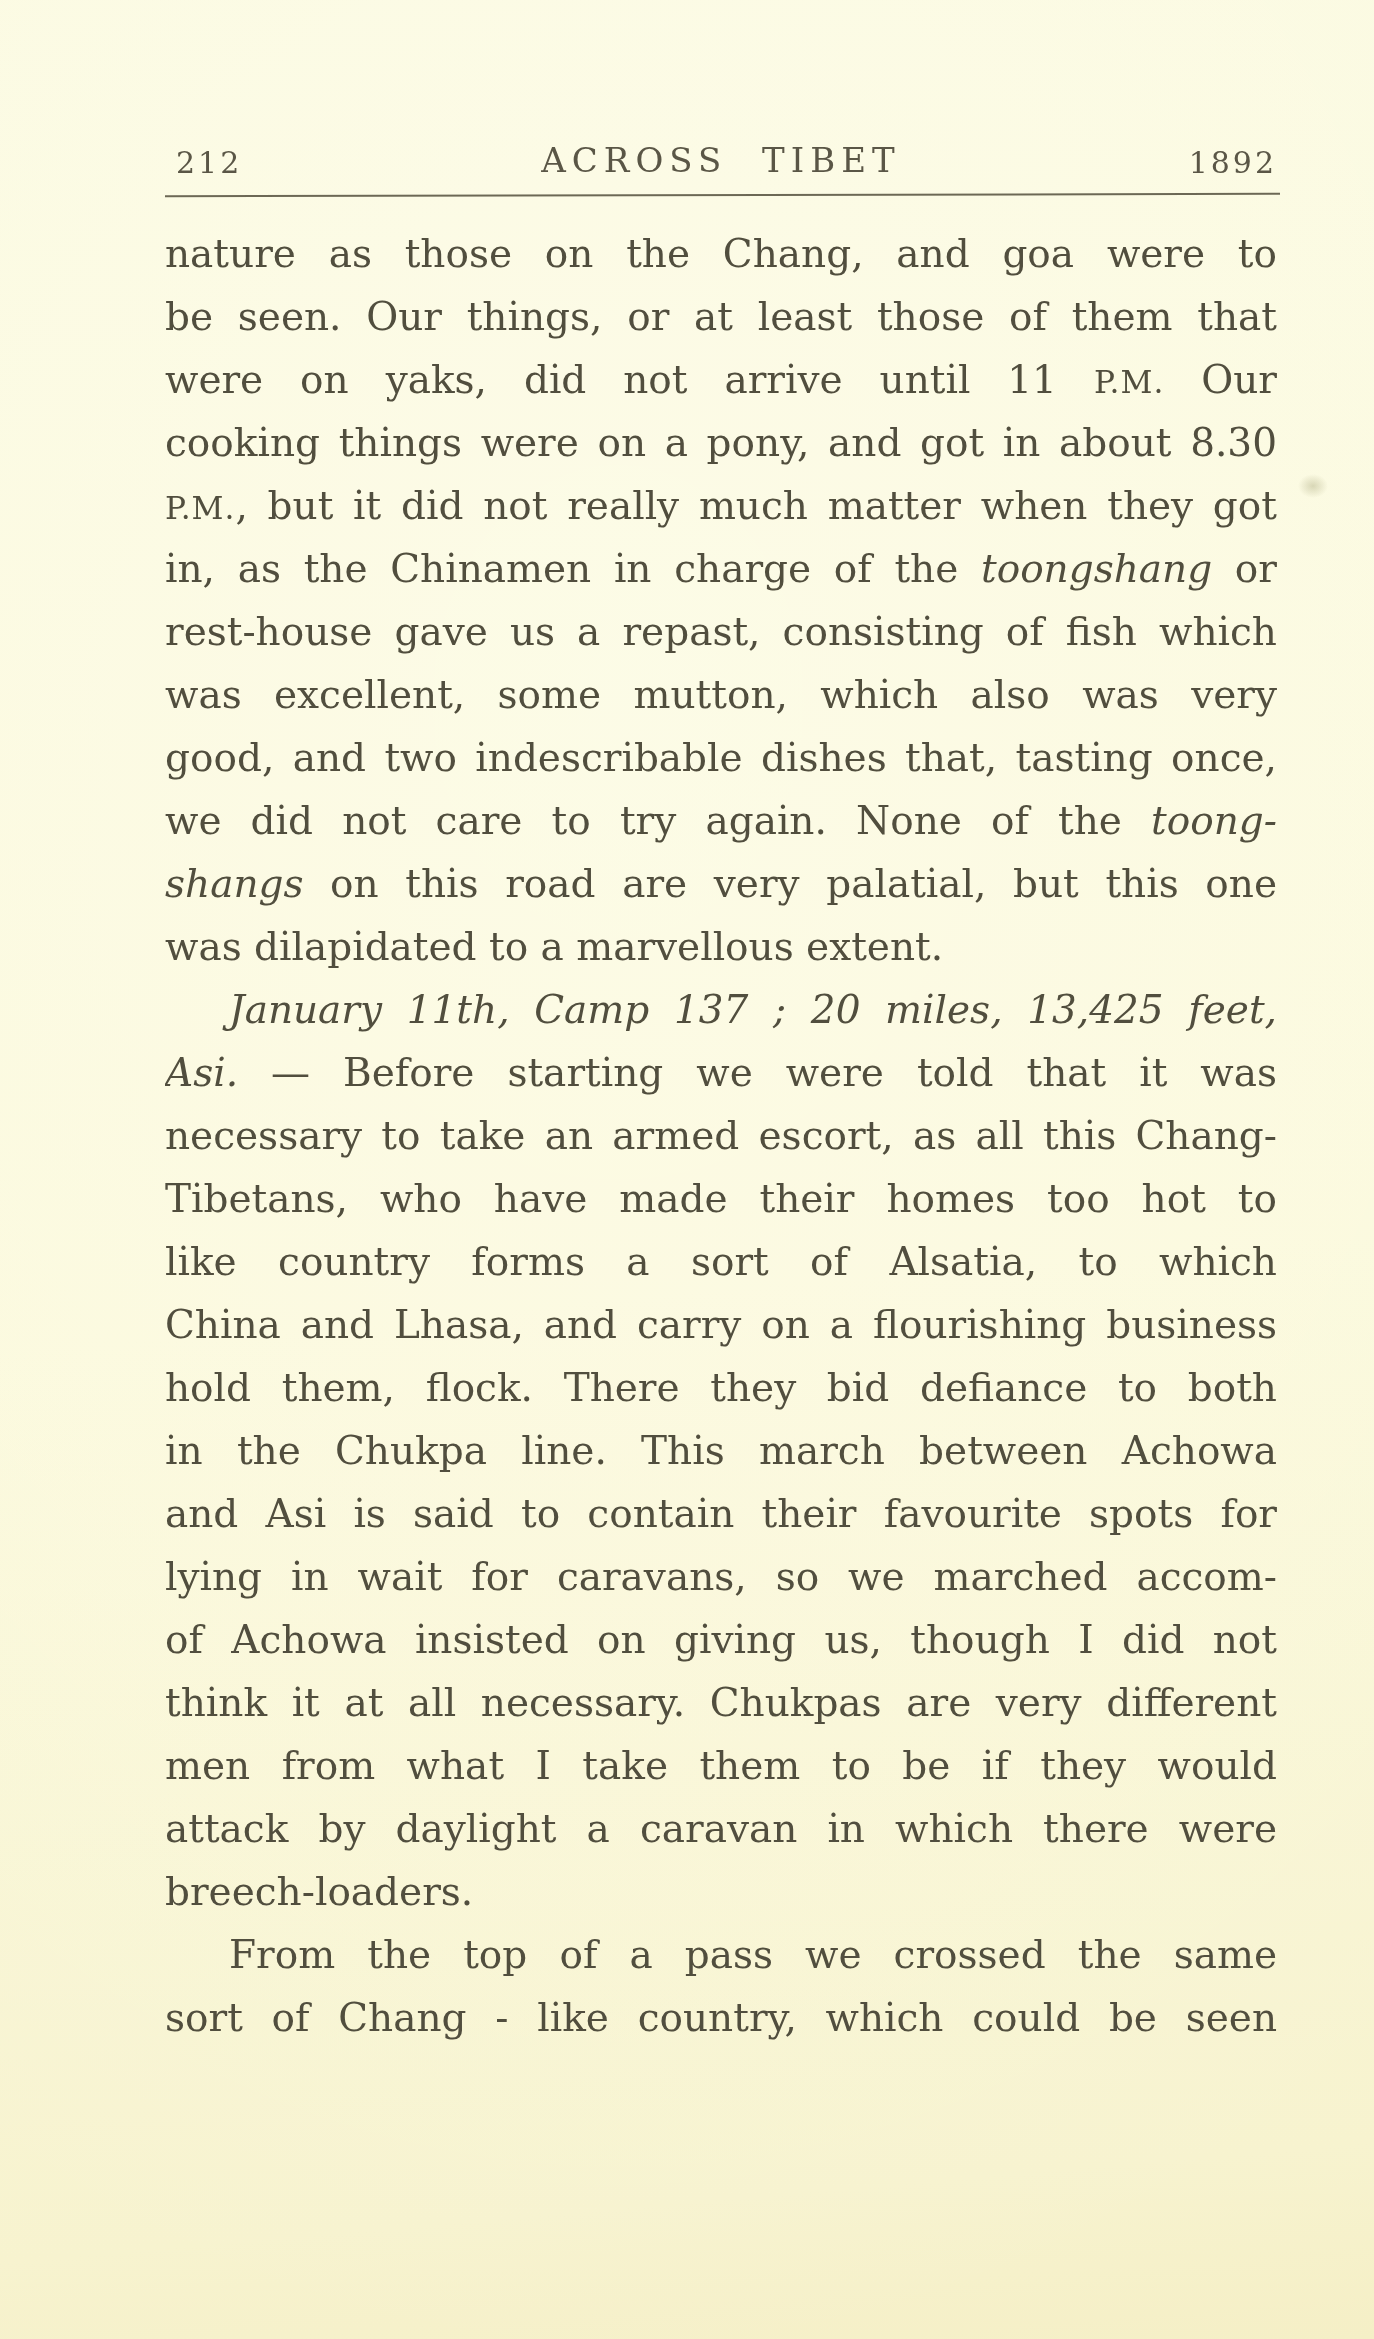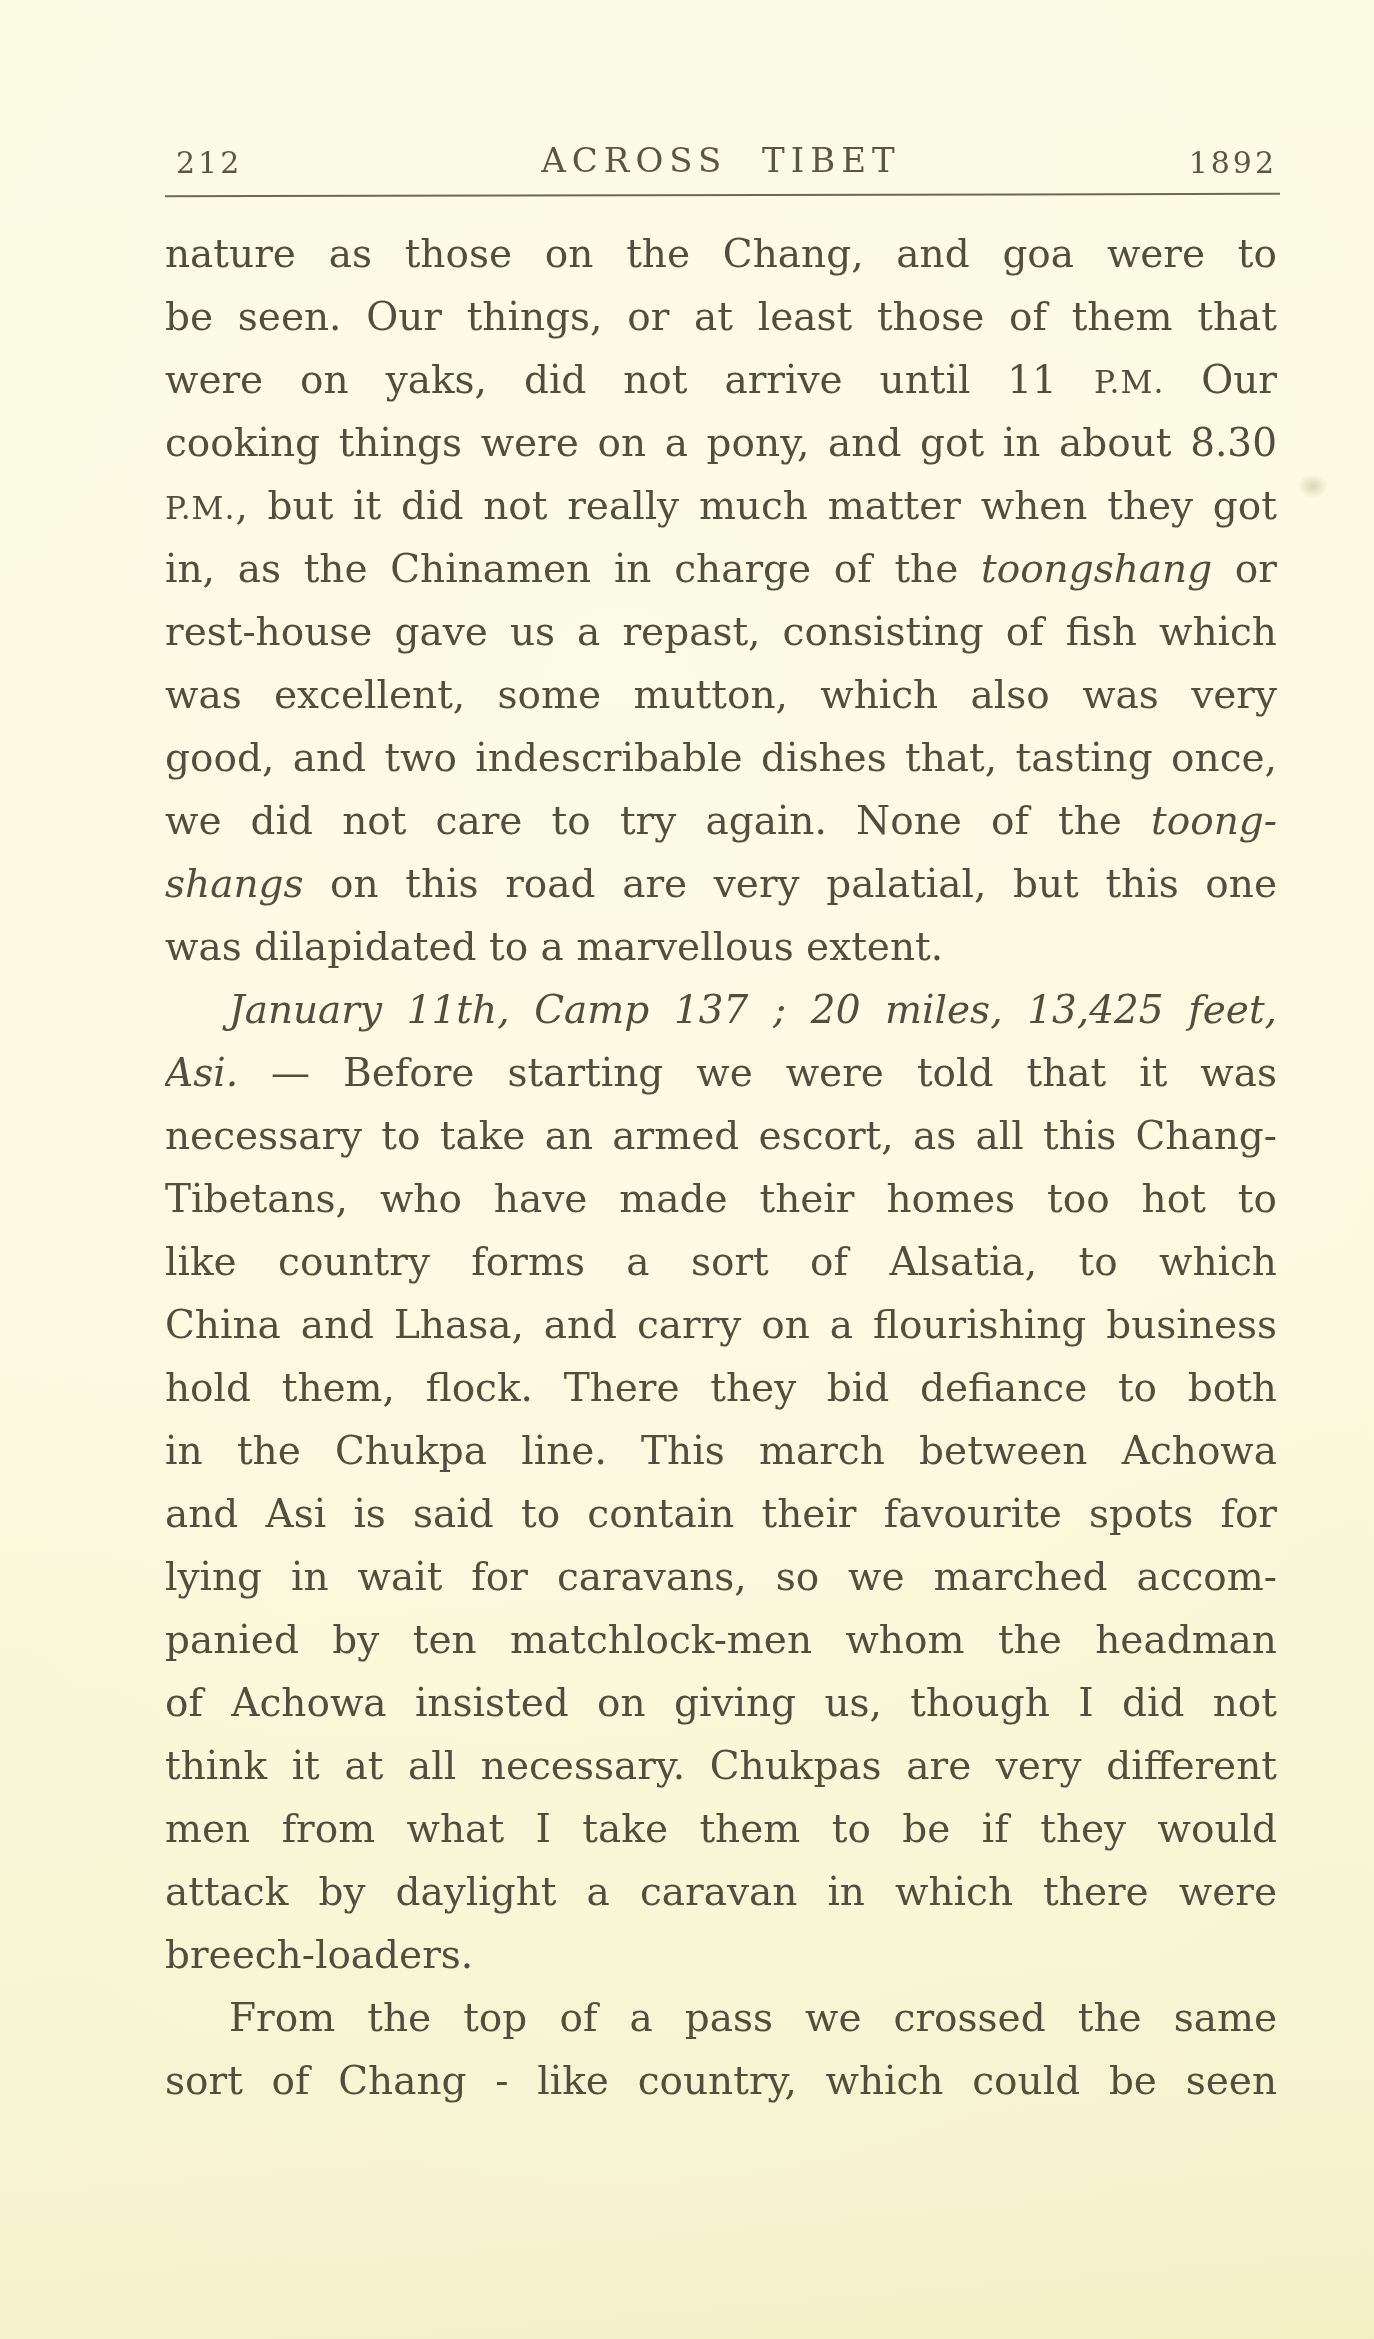--- a/index.html
+++ b/index.html
@@ -86,21 +86,20 @@
         <div class="line indent"><span class="seg-italic">January 11th, Camp 137 ; 20 miles, 13,425 feet,</span></div>
         <div class="line"><span class="seg-italic">Asi.</span><span> — Before starting we were told that it was</span></div>
         <div class="line"><span>necessary to take an armed escort, as all this Chang-</span></div>
         <div class="line"><span>Tibetans, who have made their homes too hot to</span></div>
         <div class="line"><span>like country forms a sort of Alsatia, to which</span></div>
         <div class="line"><span>China and Lhasa, and carry on a flourishing business</span></div>
         <div class="line"><span>hold them, flock.  There they bid defiance to both</span></div>
         <div class="line"><span>in the Chukpa line.  This march between Achowa</span></div>
         <div class="line"><span>and Asi is said to contain their favourite spots for</span></div>
         <div class="line"><span>lying in wait for caravans, so we marched accom-</span></div>
-        <div class="line"><span>panied by ten matchlock-men whom the headman</span></div>
         <div class="line"><span>of Achowa insisted on giving us, though I did not</span></div>
         <div class="line"><span>think it at all necessary.  Chukpas are very different</span></div>
         <div class="line"><span>men from what I take them to be if they would</span></div>
         <div class="line"><span>attack by daylight a caravan in which there were</span></div>
         <div class="line no-just"><span>breech-loaders.</span></div>
       </div>
       <div>
         <div class="line indent"><span>From the top of a pass we crossed the same</span></div>
         <div class="line"><span>sort of Chang - like country, which could be seen</span></div>
       </div>

